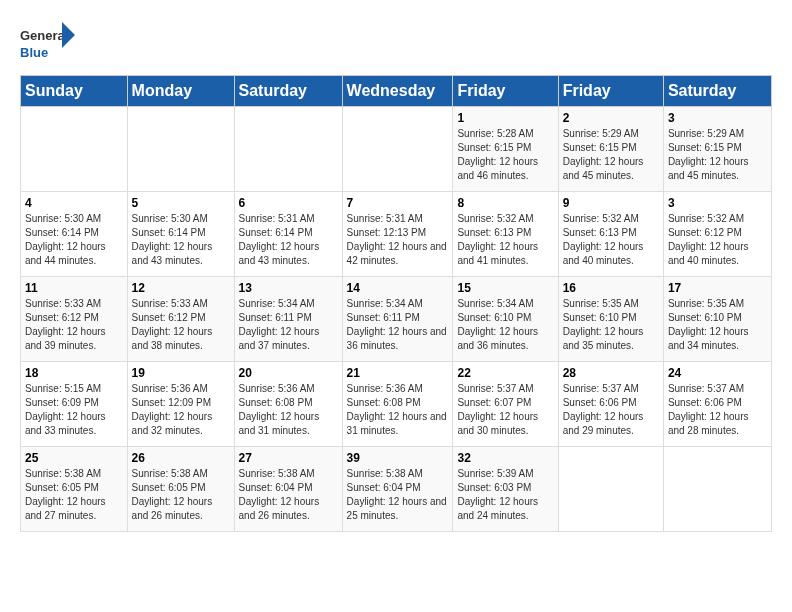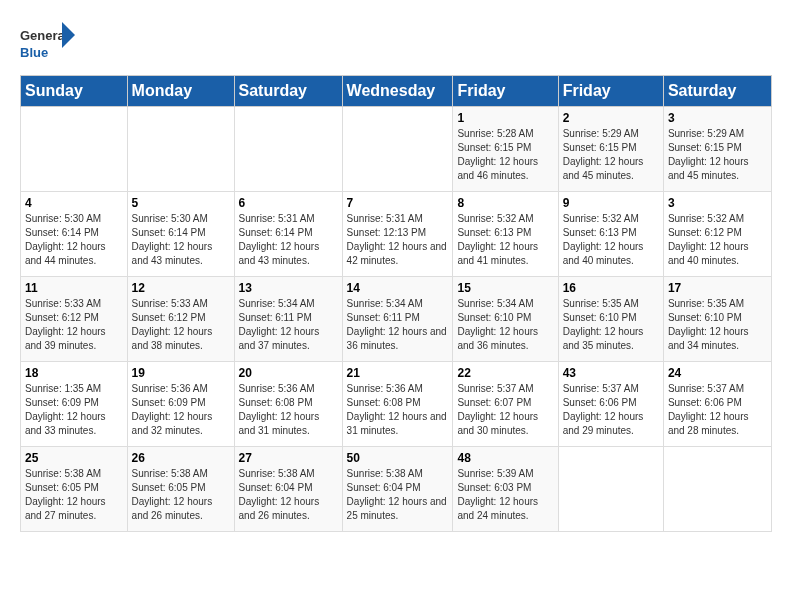--- a/index.html
+++ b/index.html
@@ -225,29 +225,29 @@
           <span class="day-num">17</span>
           <div class="day-info">Sunrise: 5:35 AM
 Sunset: 6:10 PM
 Daylight: 12 hours
 and 34 minutes.</div>
         </td>
       </tr>
       <tr>
         <td>
           <span class="day-num">18</span>
-          <div class="day-info">Sunrise: 1:35 AM
+          <div class="day-info">Sunrise: 5:15 AM
 Sunset: 6:09 PM
 Daylight: 12 hours
 and 33 minutes.</div>
         </td>
         <td>
           <span class="day-num">19</span>
           <div class="day-info">Sunrise: 5:36 AM
-Sunset: 6:09 PM
+Sunset: 12:09 PM
 Daylight: 12 hours
 and 32 minutes.</div>
         </td>
         <td>
           <span class="day-num">20</span>
           <div class="day-info">Sunrise: 5:36 AM
 Sunset: 6:08 PM
 Daylight: 12 hours
 and 31 minutes.</div>
         </td>
@@ -259,21 +259,21 @@
 and 31 minutes.</div>
         </td>
         <td>
           <span class="day-num">22</span>
           <div class="day-info">Sunrise: 5:37 AM
 Sunset: 6:07 PM
 Daylight: 12 hours
 and 30 minutes.</div>
         </td>
         <td>
-          <span class="day-num">43</span>
+          <span class="day-num">28</span>
           <div class="day-info">Sunrise: 5:37 AM
 Sunset: 6:06 PM
 Daylight: 12 hours
 and 29 minutes.</div>
         </td>
         <td>
           <span class="day-num">24</span>
           <div class="day-info">Sunrise: 5:37 AM
 Sunset: 6:06 PM
 Daylight: 12 hours
@@ -296,28 +296,28 @@
 and 26 minutes.</div>
         </td>
         <td>
           <span class="day-num">27</span>
           <div class="day-info">Sunrise: 5:38 AM
 Sunset: 6:04 PM
 Daylight: 12 hours
 and 26 minutes.</div>
         </td>
         <td>
-          <span class="day-num">50</span>
+          <span class="day-num">39</span>
           <div class="day-info">Sunrise: 5:38 AM
 Sunset: 6:04 PM
 Daylight: 12 hours
 and 25 minutes.</div>
         </td>
         <td>
-          <span class="day-num">48</span>
+          <span class="day-num">32</span>
           <div class="day-info">Sunrise: 5:39 AM
 Sunset: 6:03 PM
 Daylight: 12 hours
 and 24 minutes.</div>
         </td>
         <td class="empty"></td>
         <td class="empty"></td>
       </tr>
     </tbody>
 </table>

